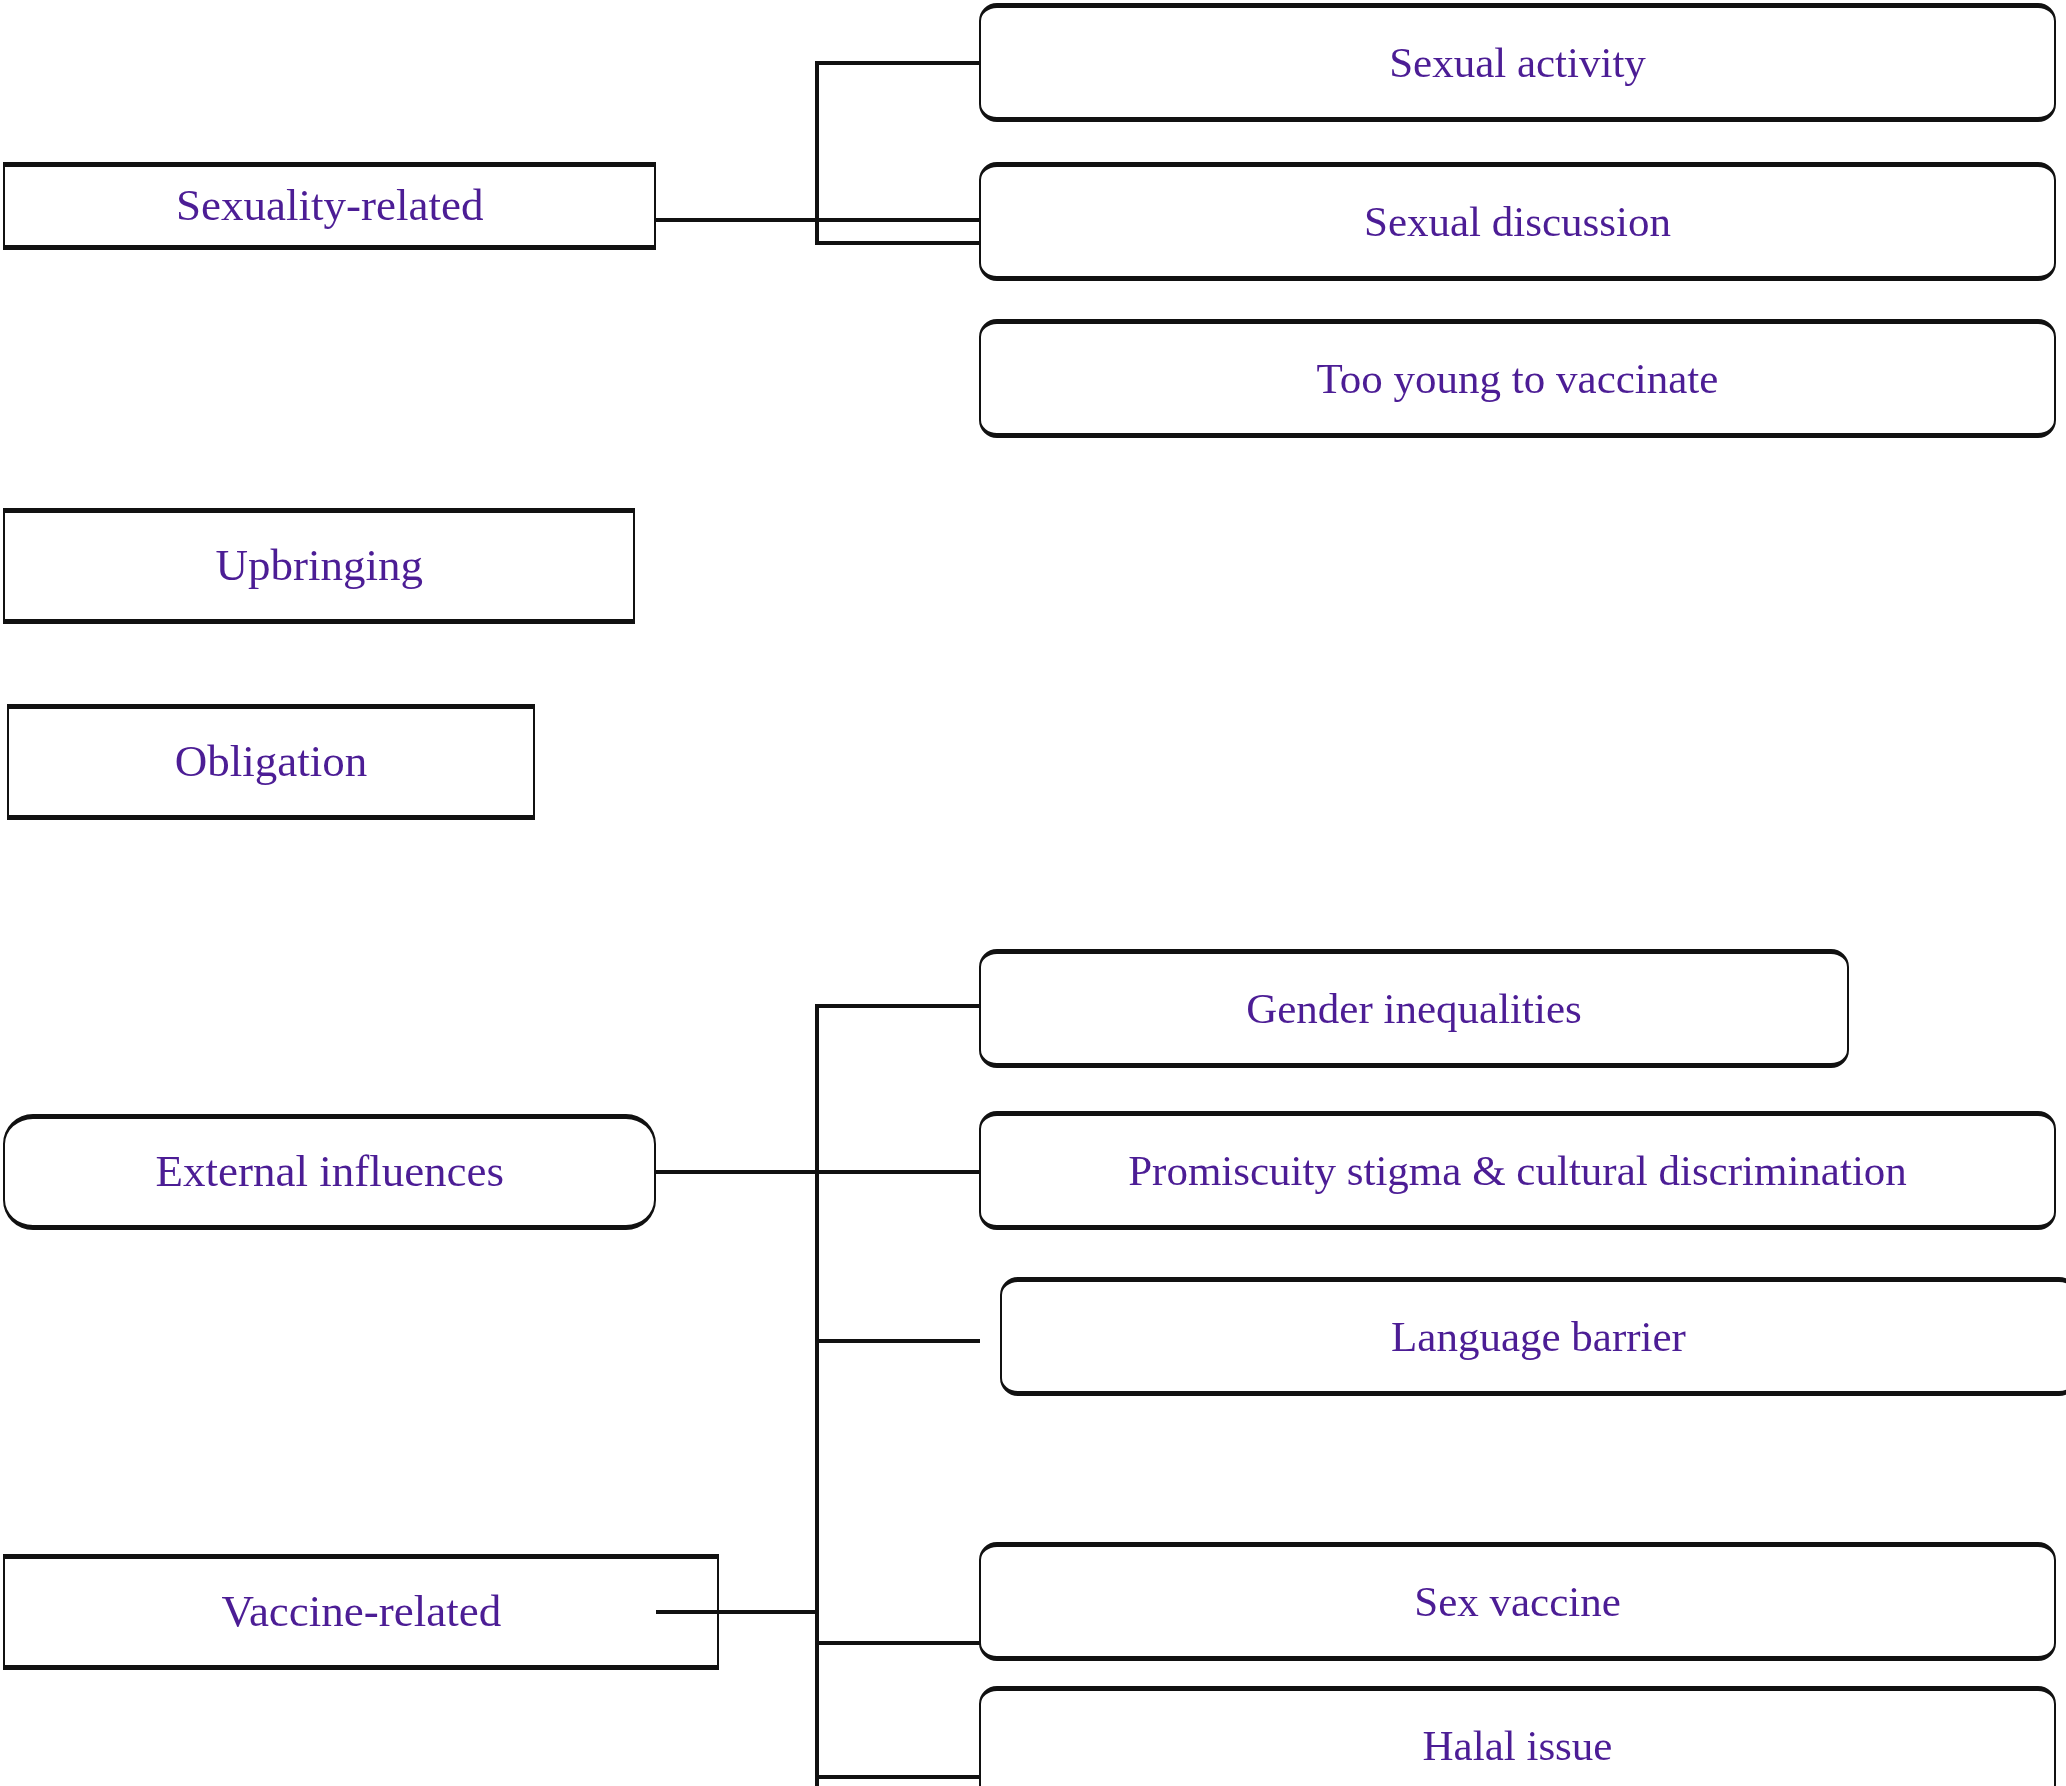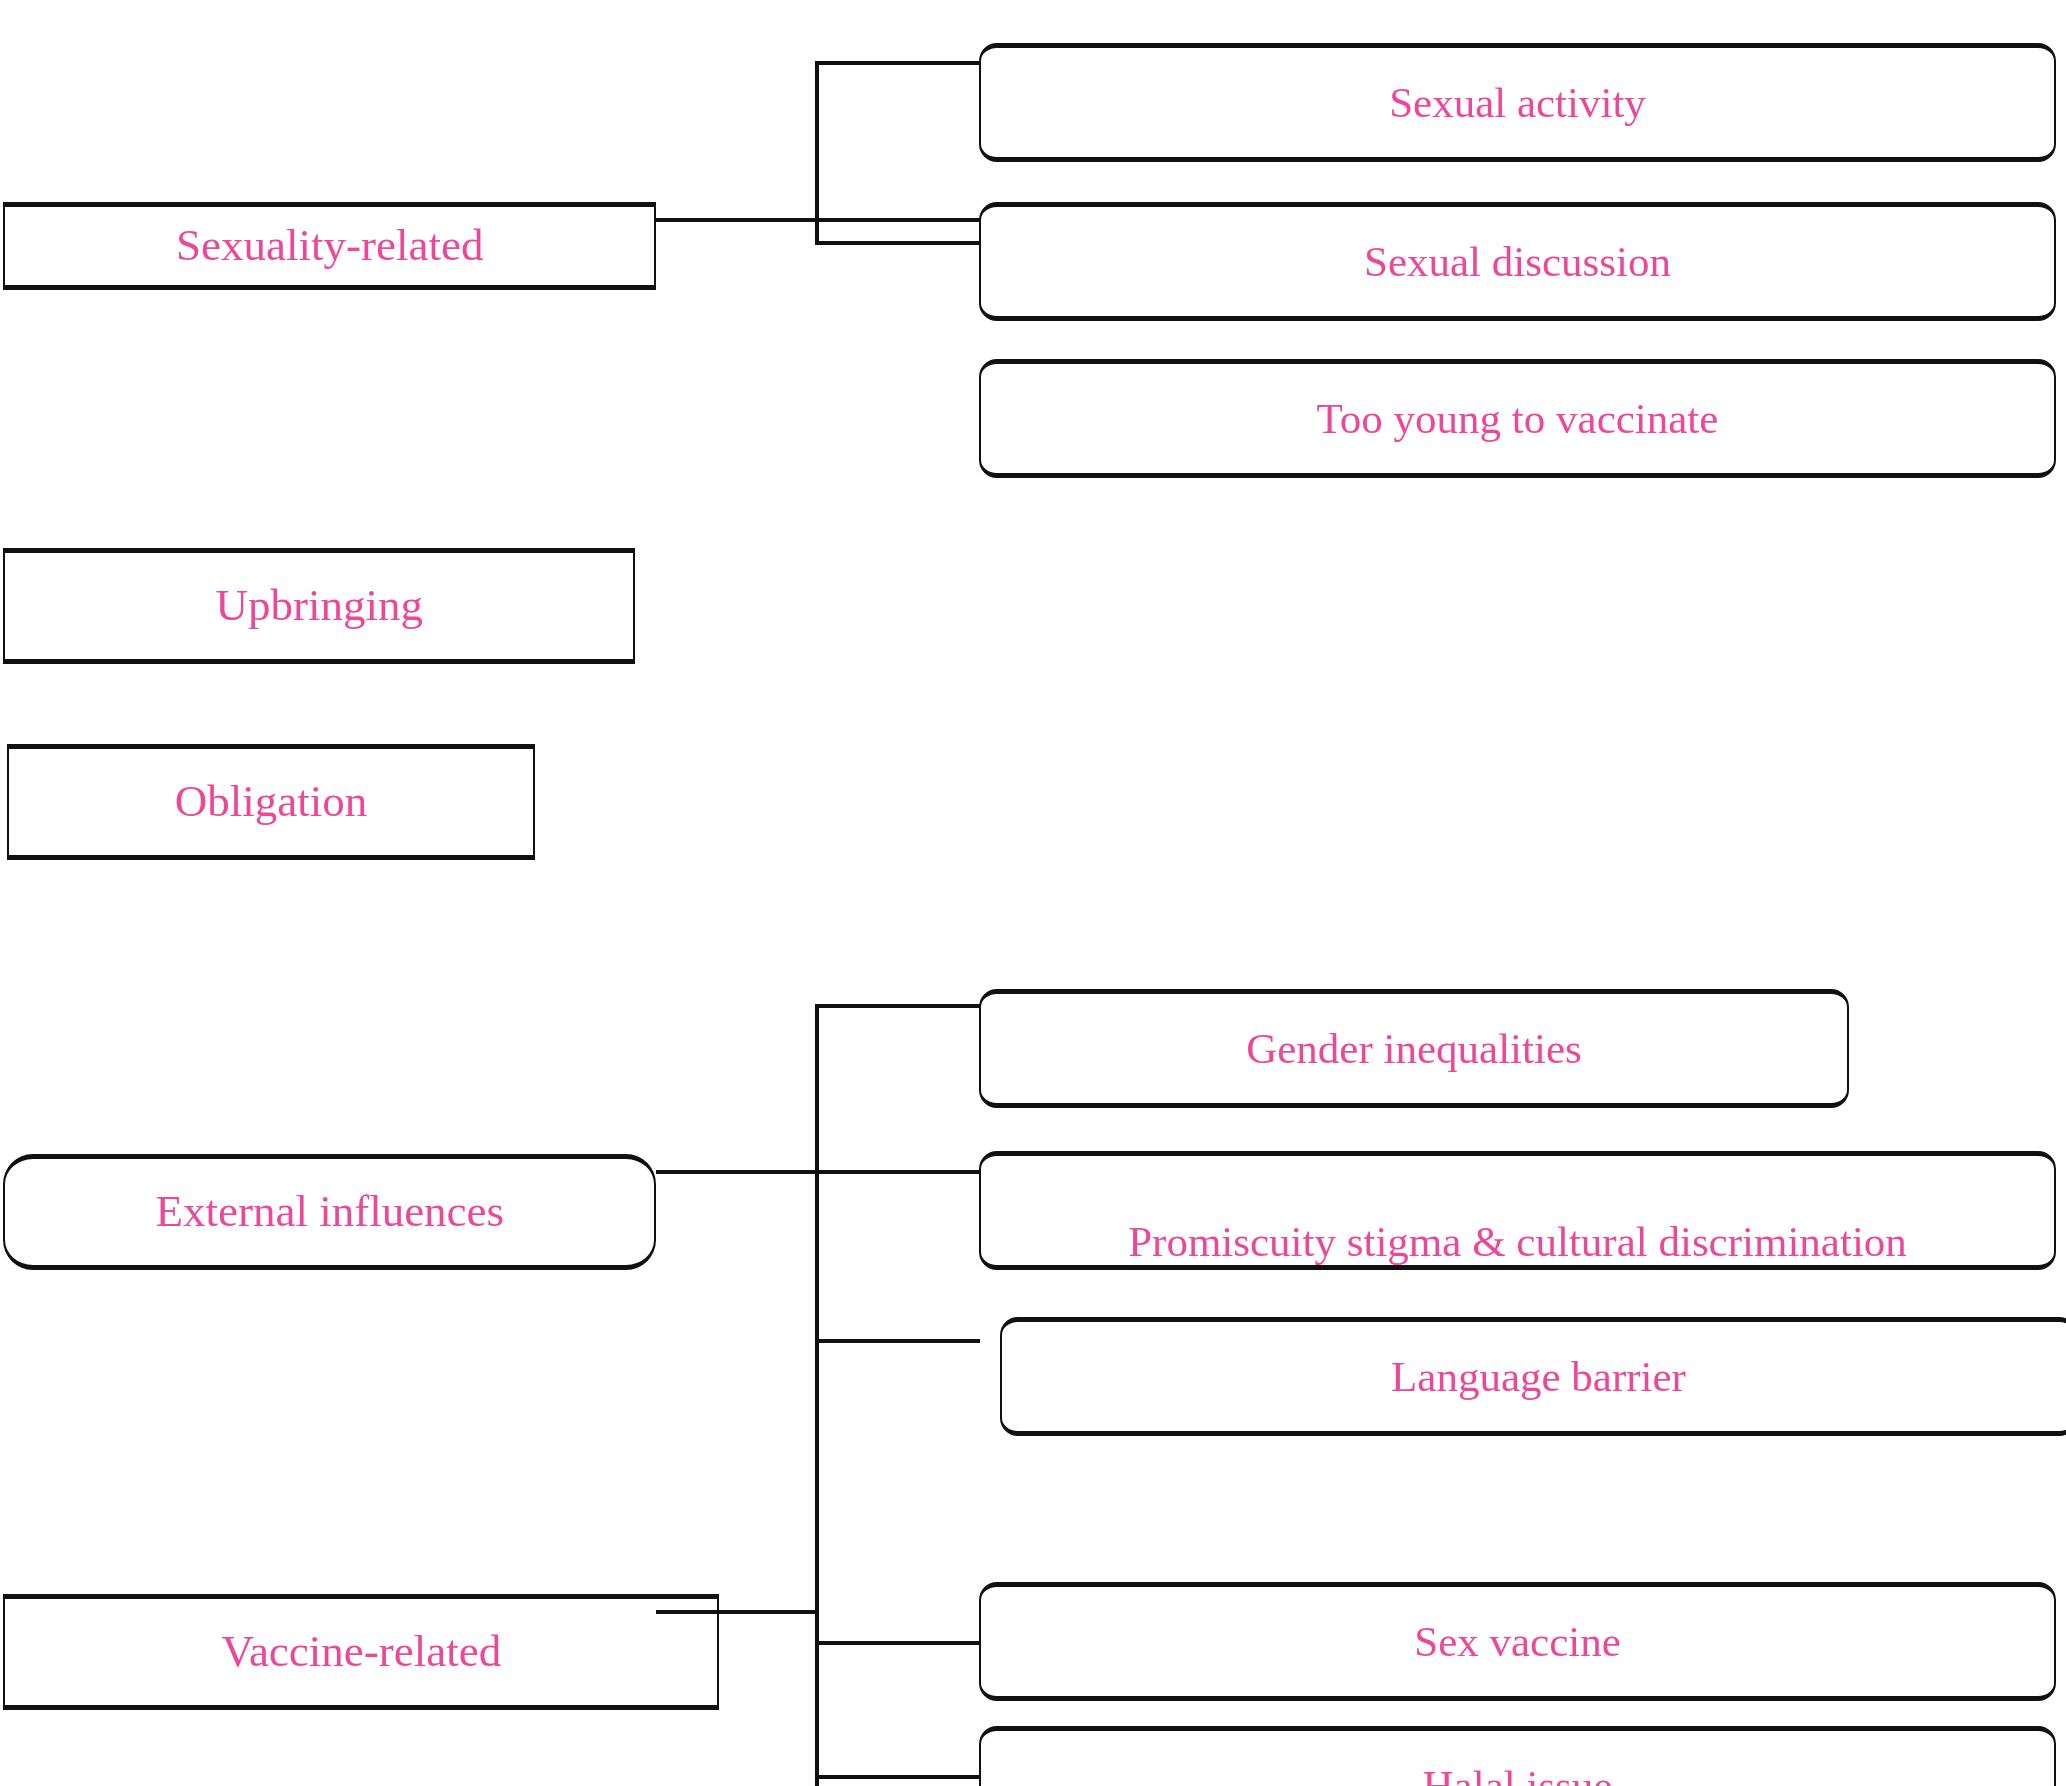--- a/index.html
+++ b/index.html
@@ -20,22 +20,21 @@
   }
   
   .node {
     position: absolute;
     box-sizing: border-box;
     background: #ffffff;
     display: flex;
     align-items: center;
     justify-content: center;
     text-align: center;
-    color: #ec4899;
-    margin-top: 40px;
+    color: #4c1d95;
   }
   .node-label {
     display: block;
     line-height: 1.1;
     white-space: nowrap;
   }
   
   .node.parent {
     border: 2.5px solid #111111;
     border-top-width: 5.8px;
@@ -108,21 +107,21 @@
   <div class="hline" style="left:656px; top:1170px; width:161px;"></div>
   <div class="vline" style="left:815px; top:1004px; height:665px;"></div>
   <div class="hline" style="left:815px; top:1004px; width:165px;"></div>
   <div class="hline" style="left:815px; top:1170px; width:165px;"></div>
   <div class="hline" style="left:815px; top:1339px; width:165px;"></div>
 
   <div class="node child" style="left:979px; top:949px; width:870px; height:119px;">
     <span class="node-label">Gender inequalities</span>
   </div>
 
-  <div class="node child" style="left:979px; top:1111px; width:1077px; height:119px;align-items:flex-end;">
+  <div class="node child" style="left:979px; top:1111px; width:1077px; height:119px;">
     <span class="node-label">Promiscuity stigma &amp; cultural discrimination</span>
   </div>
 
   <div class="node child" style="left:1000px; top:1277px; width:1077px; height:119px;">
     <span class="node-label">Language barrier</span>
   </div>
 
   <div class="node parent" style="left:3.3px; top:1554px; width:716px; height:116px;">
     <span class="node-label">Vaccine-related</span>
   </div>

